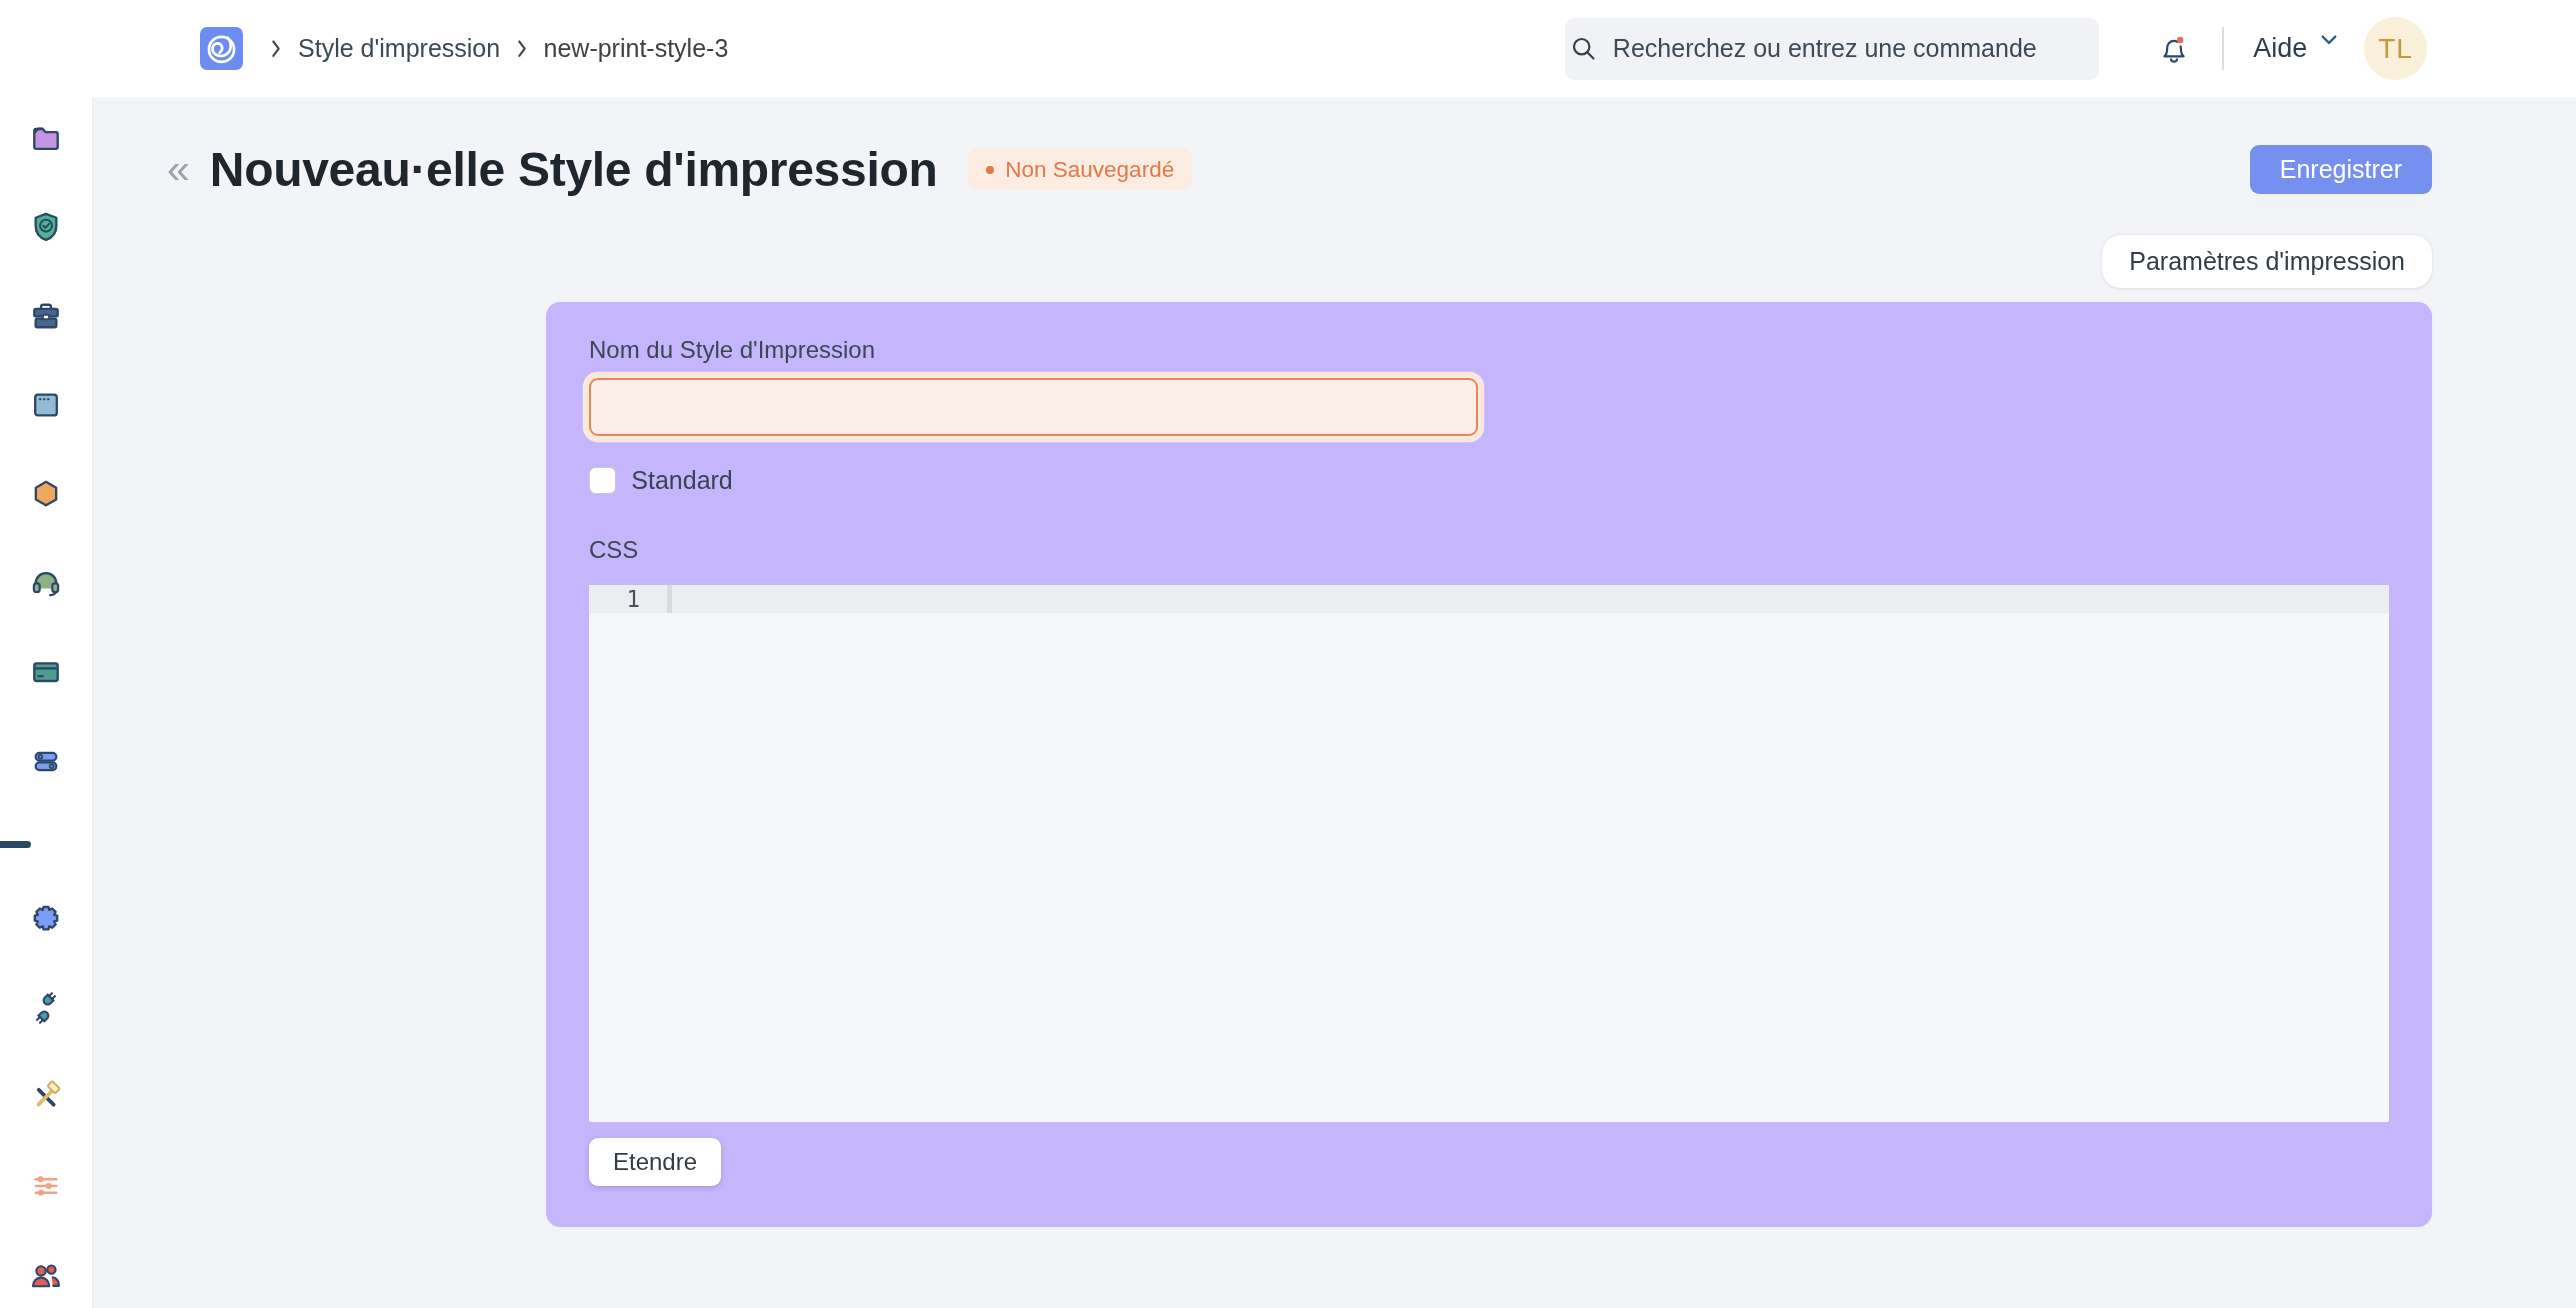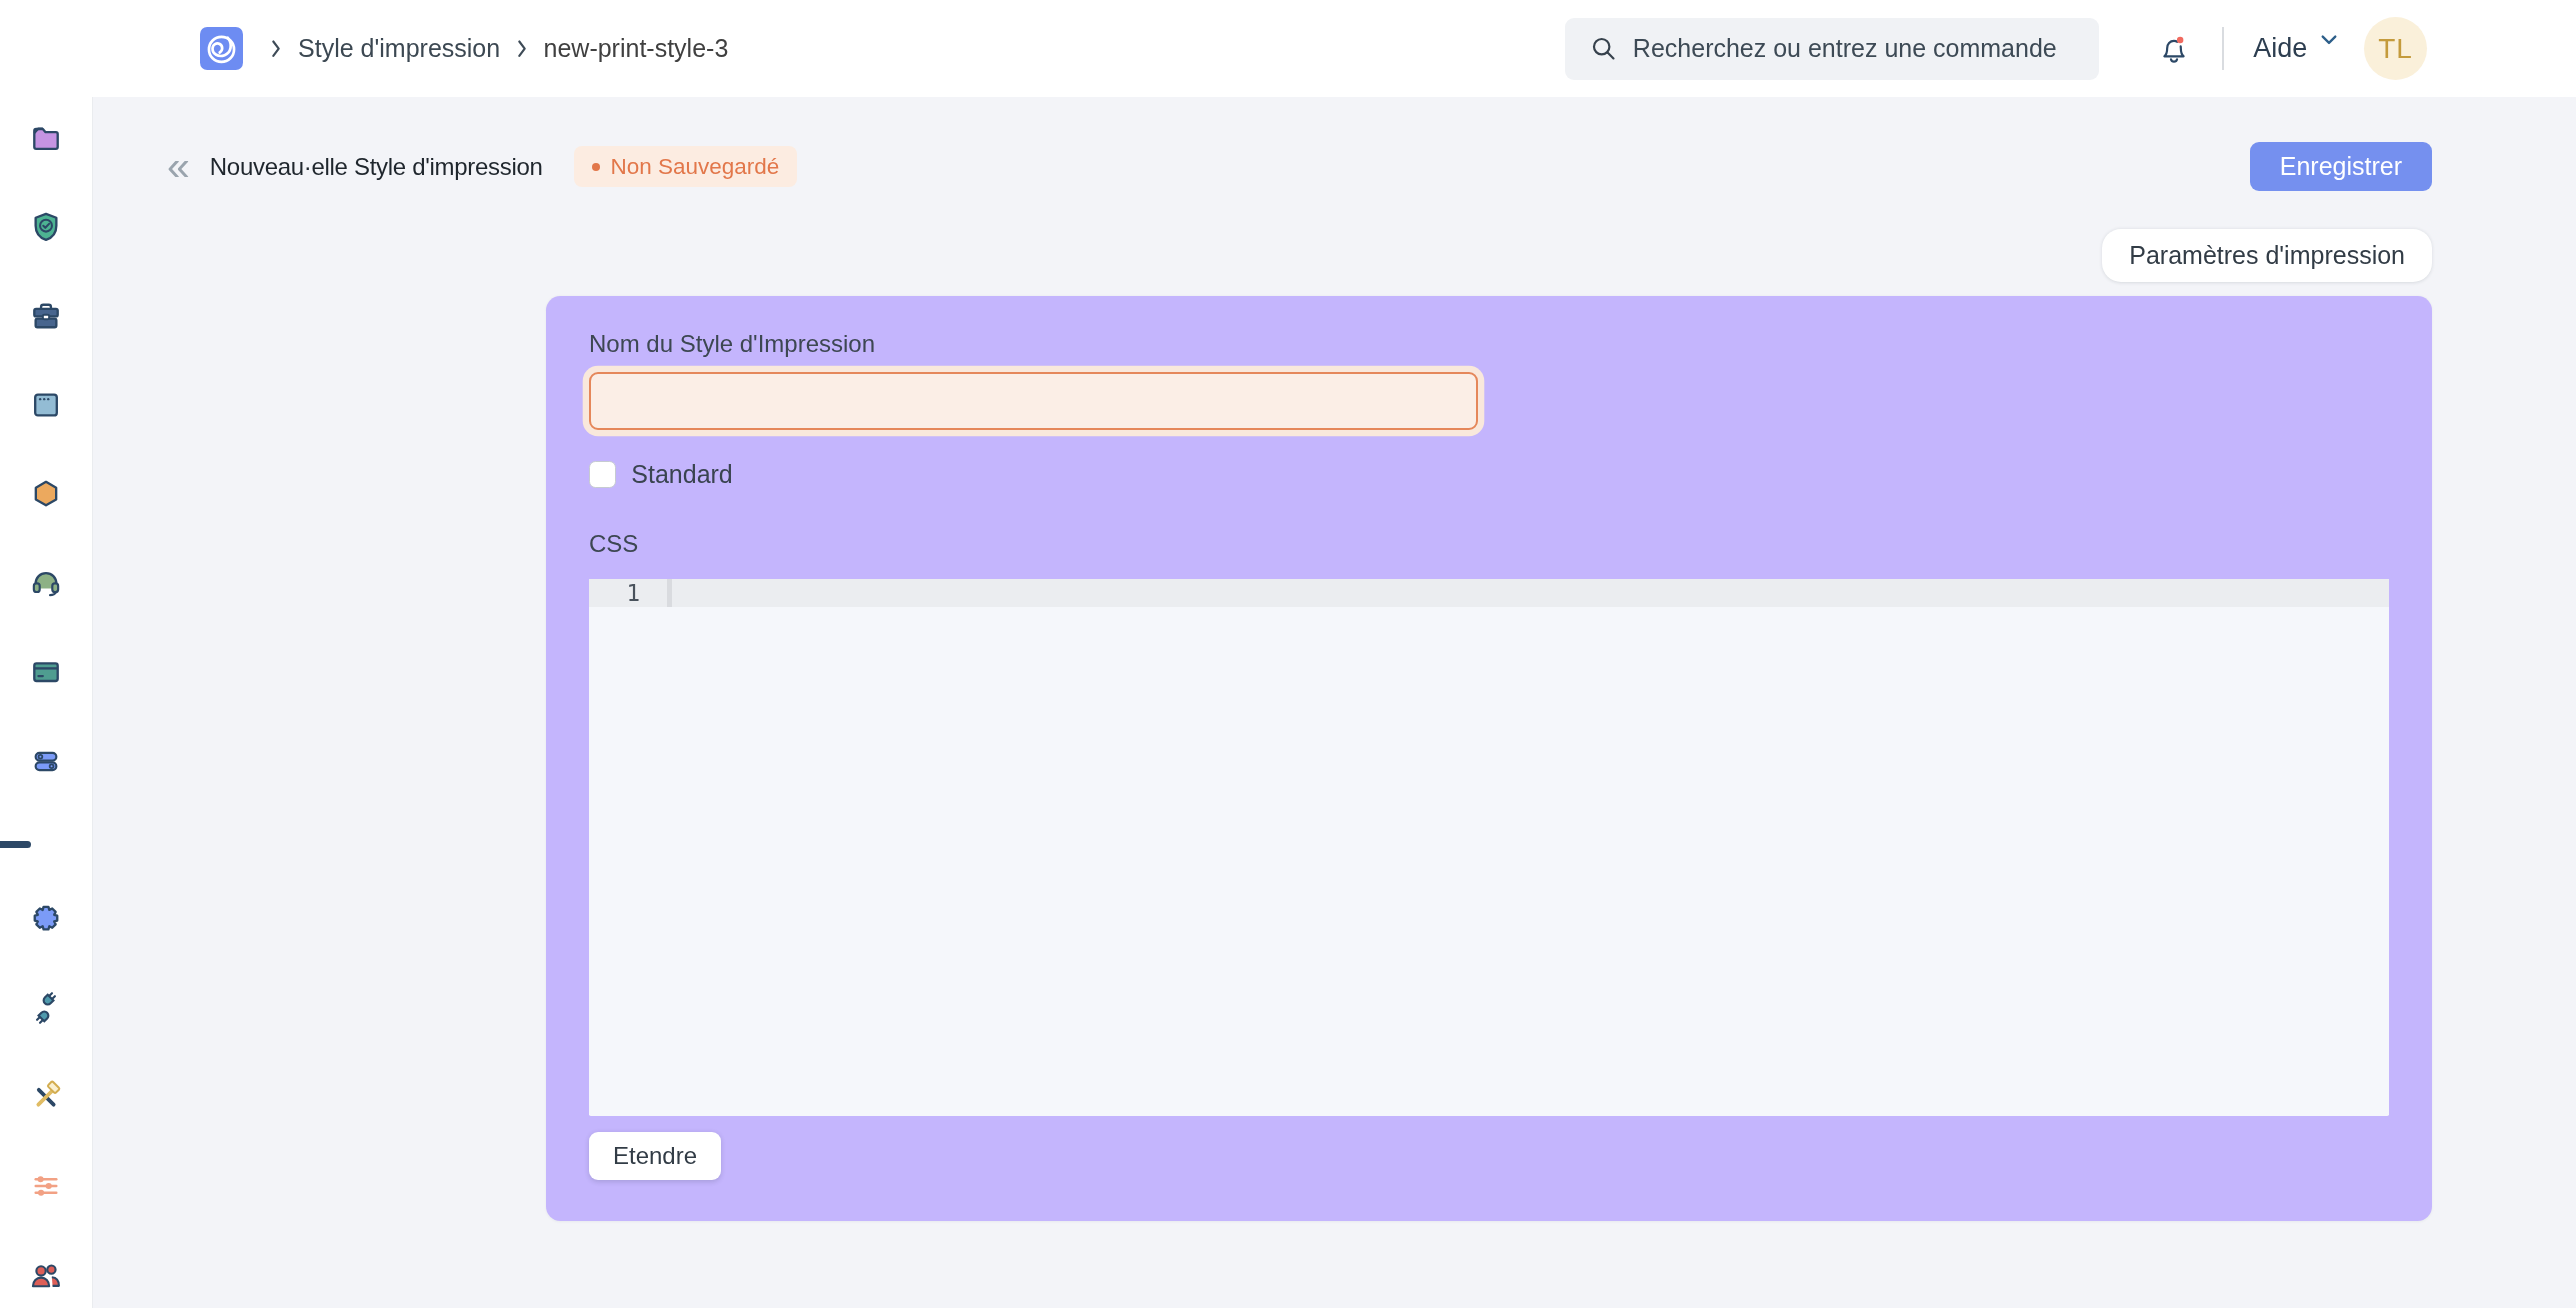--- a/index.html
+++ b/index.html
@@ -21,21 +21,21 @@
   .nav-left { display:flex; align-items:center; gap:23.4px;padding-left:45px; }
   .logo { width:43px; height:43px; cursor:pointer; }
   .breadcrumb { display:flex; align-items:center; gap:11.7px; font-size:25px; }
   .crumb-sep { color:#55616d; }
   .crumb-link { color:#3c4852; font-weight:500; cursor:pointer; text-decoration:none; }
   .crumb-current { color:#404040; cursor:pointer; }
 
   .nav-right { margin-left:auto; display:flex; align-items:center; }
   .search-box {
     width:534px; height:62px; background:#f0f2f5; border-radius:9px;
-    display:flex; align-items:center; padding:0 24px; gap:14.4px;
+    display:flex; align-items:center; padding:0 4px; gap:14.4px;
   }
   .search-box input {
     flex:1; border:none; background:transparent; outline:none;
     font-family:"Liberation Sans", sans-serif;
     font-size:25px; color:#3d4a55;
   }
   .search-box input::placeholder { color:#3d4a55; opacity:1; }
   .bell-wrap { margin-left:56px; cursor:pointer; }
   .nav-divider { width:1.8px; height:43px; background:#d9dce0; margin:0 29px; }
   .help-menu { display:flex; align-items:flex-start; gap:11.7px; cursor:pointer; }
@@ -60,21 +60,21 @@
     background:var(--navy,#2c4866); border-radius:0 4.5px 4.5px 0;
   }
   .main { flex:1; overflow:hidden; }
 
   
   .page-header { display:flex; align-items:center; padding:45px 144px 0 74px; }
   .back-toggle {
     font-size:41px; color:#9aa4ae; margin-right:20px; cursor:pointer;
     line-height:1; user-select:none;
   }
-  .page-title { font-size:24px; font-weight:400; color:#1f262d; letter-spacing:-0.3px; }
+  .page-title { font-size:48px; font-weight:700; color:#1f262d; letter-spacing:-0.3px; }
   .status-badge {
     margin-left:31px; height:41px; padding:0 18px; border-radius:8px;
     background:var(--status-orange-bg,#fcece1); color:var(--status-orange,#e2774a);
     display:inline-flex; align-items:center; gap:10.8px; font-size:22.5px;
   }
   .badge-dot { width:8px; height:8px; border-radius:50%; background:var(--status-orange,#e2774a); }
   .save-btn {
     margin-left:auto; height:49px; padding:0 30px; border:none; cursor:pointer;
     background:var(--primary,#7590ef); color:#fff; font-size:25px; border-radius:9px;
     font-family:"Liberation Sans", sans-serif;

